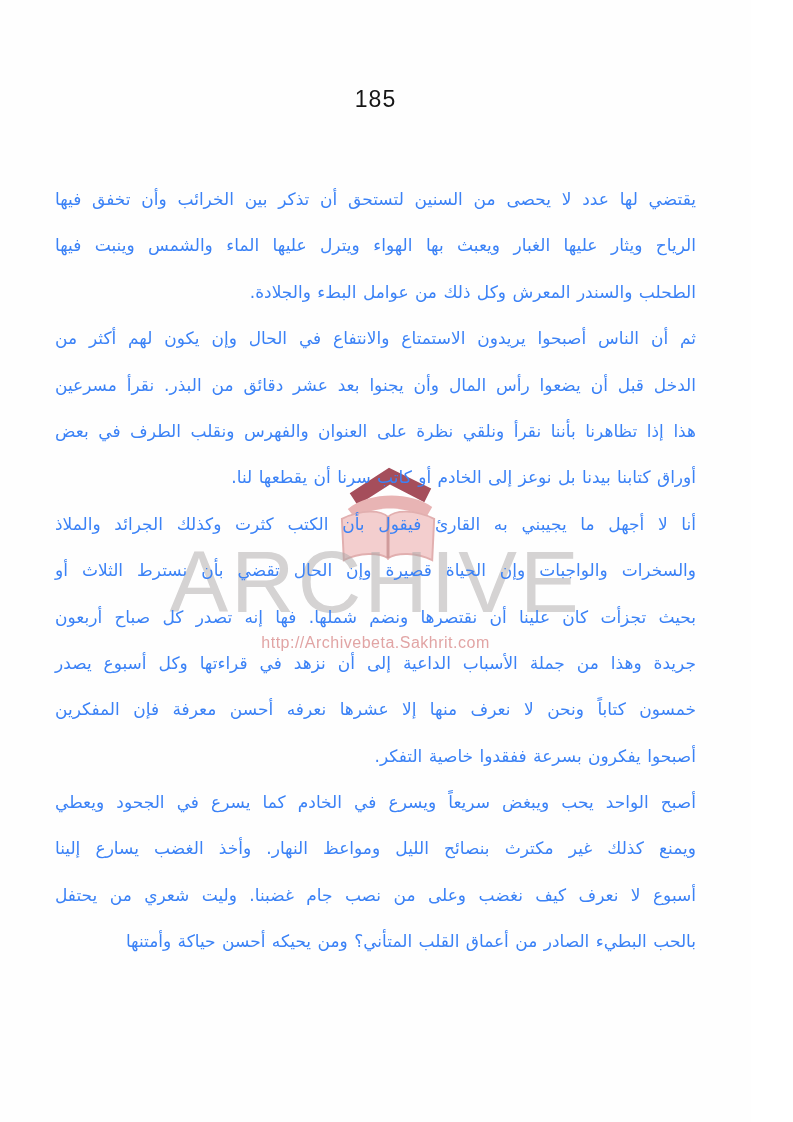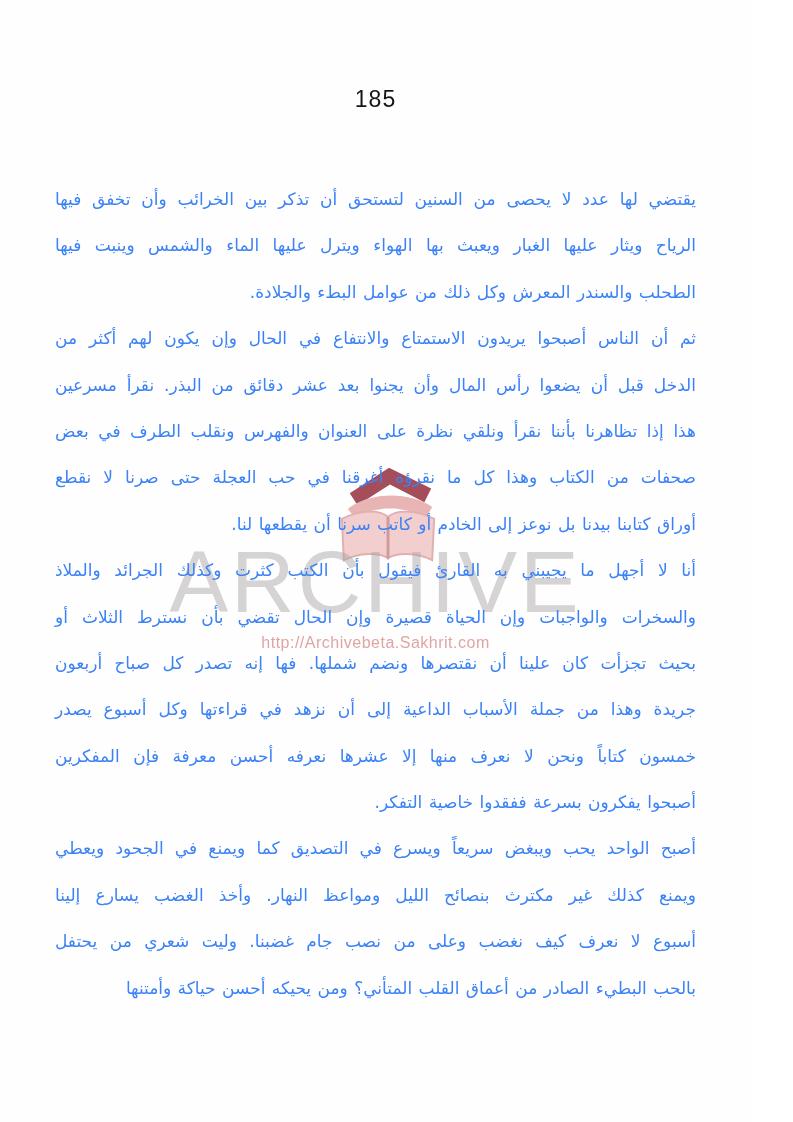--- a/index.html
+++ b/index.html
@@ -93,27 +93,26 @@
     <div class="wm-url">http://Archivebeta.Sakhrit.com</div>
   </div>
 
   <div class="body-text" dir="rtl">
     <div class="line">يقتضي لها عدد لا يحصى من السنين لتستحق أن تذكر بين الخرائب وأن تخفق فيها</div>
     <div class="line">الرياح ويثار عليها الغبار ويعبث بها الهواء ويترل عليها الماء والشمس وينبت فيها</div>
     <div class="line para-end">الطحلب والسندر المعرش وكل ذلك من عوامل البطء والجلادة.</div>
     <div class="line">ثم أن الناس أصبحوا يريدون الاستمتاع والانتفاع في الحال وإن يكون لهم أكثر من</div>
     <div class="line">الدخل قبل أن يضعوا رأس المال وأن يجنوا بعد عشر دقائق من البذر. نقرأ مسرعين</div>
     <div class="line">هذا إذا تظاهرنا بأننا نقرأ ونلقي نظرة على العنوان والفهرس ونقلب الطرف في بعض</div>
-    <div class="line">صحفات من الكتاب وهذا كل ما نقرؤه أغرقنا في حب العجلة حتى صرنا لا نقطع</div>
     <div class="line para-end">أوراق كتابنا بيدنا بل نوعز إلى الخادم أو كاتب سرنا أن يقطعها لنا.</div>
     <div class="line">أنا لا أجهل ما يجيبني به القارئ فيقول بأن الكتب كثرت وكذلك الجرائد والملاذ</div>
     <div class="line">والسخرات والواجبات وإن الحياة قصيرة وإن الحال تقضي بأن نسترط الثلاث أو</div>
     <div class="line">بحيث تجزأت كان علينا أن نقتصرها ونضم شملها. فها إنه تصدر كل صباح أربعون</div>
     <div class="line">جريدة وهذا من جملة الأسباب الداعية إلى أن نزهد في قراءتها وكل أسبوع يصدر</div>
     <div class="line">خمسون كتاباً ونحن لا نعرف منها إلا عشرها نعرفه أحسن معرفة فإن المفكرين</div>
     <div class="line para-end">أصبحوا يفكرون بسرعة ففقدوا خاصية التفكر.</div>
-    <div class="line">أصبح الواحد يحب ويبغض سريعاً ويسرع في التصديق كما ويمنع في الجحود ويعطي</div>
+    <div class="line">أصبح الواحد يحب ويبغض سريعاً ويسرع في الخادم كما يسرع في الجحود ويعطي</div>
     <div class="line">ويمنع كذلك غير مكترث بنصائح الليل ومواعظ النهار. وأخذ الغضب يسارع إلينا</div>
     <div class="line">أسبوع لا نعرف كيف نغضب وعلى من نصب جام غضبنا. وليت شعري من يحتفل</div>
     <div class="line para-end">بالحب البطيء الصادر من أعماق القلب المتأني؟ ومن يحيكه أحسن حياكة وأمتنها</div>
   </div>
 
 </div>
 
 </body></html>

